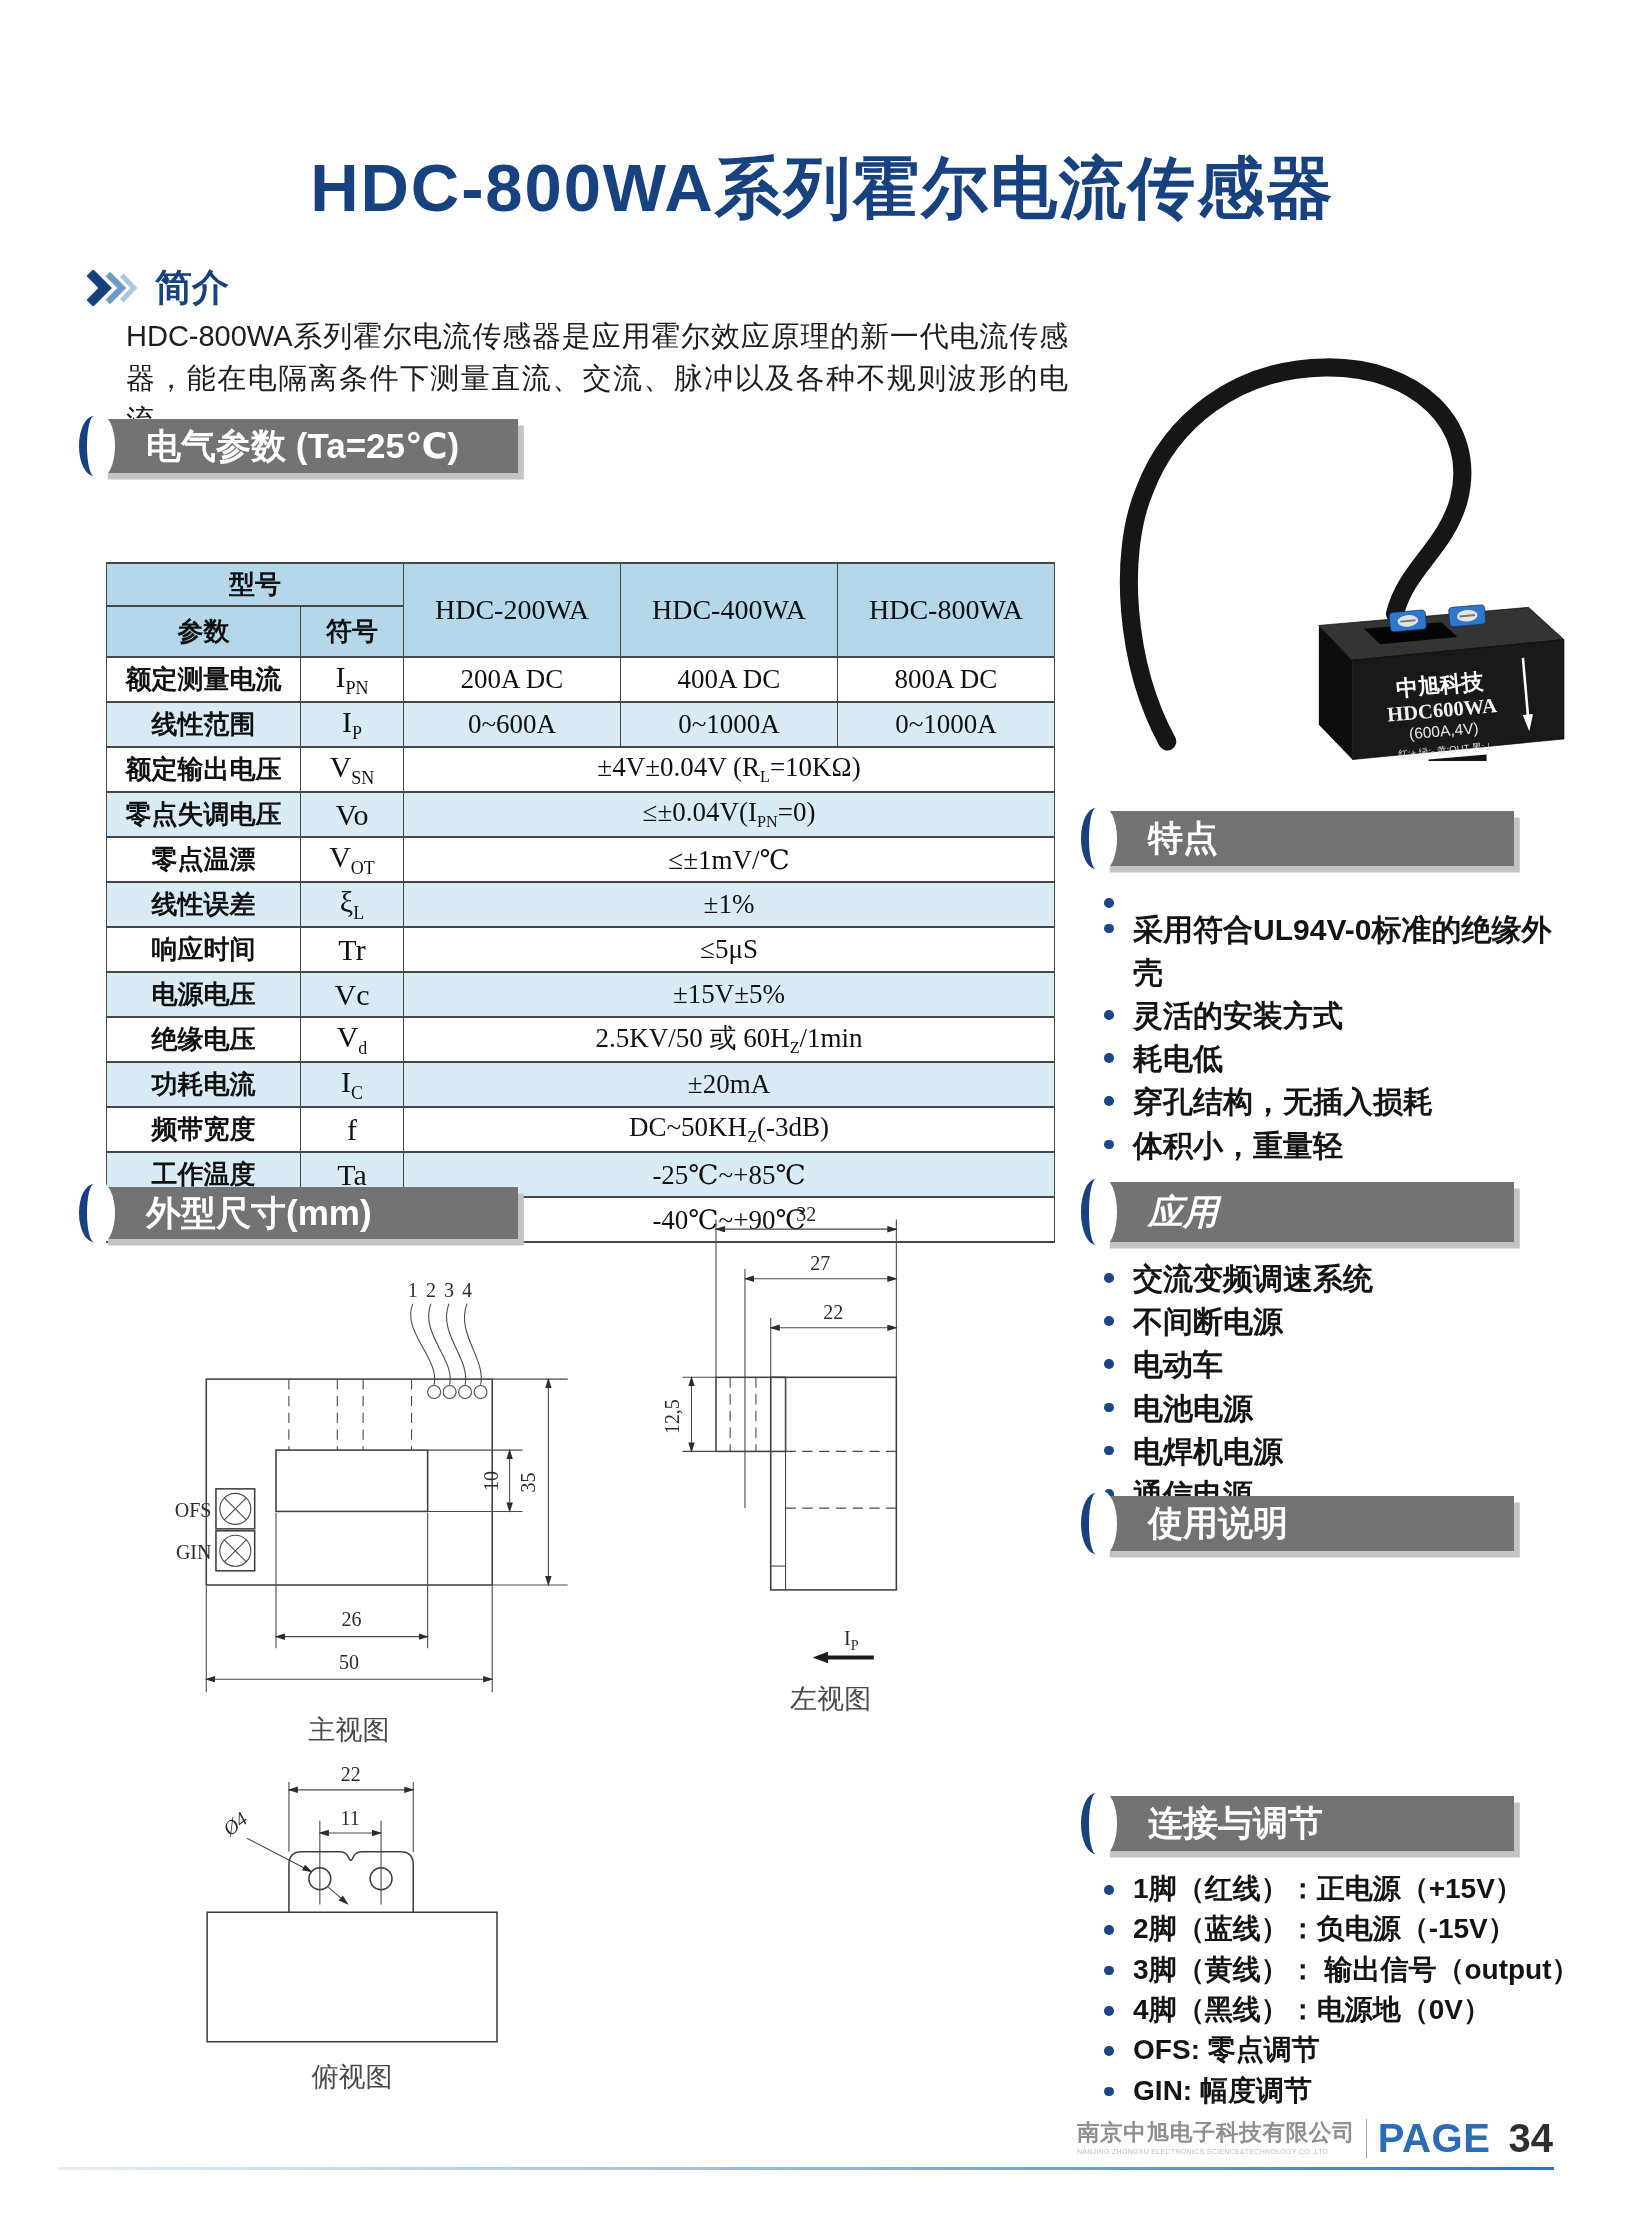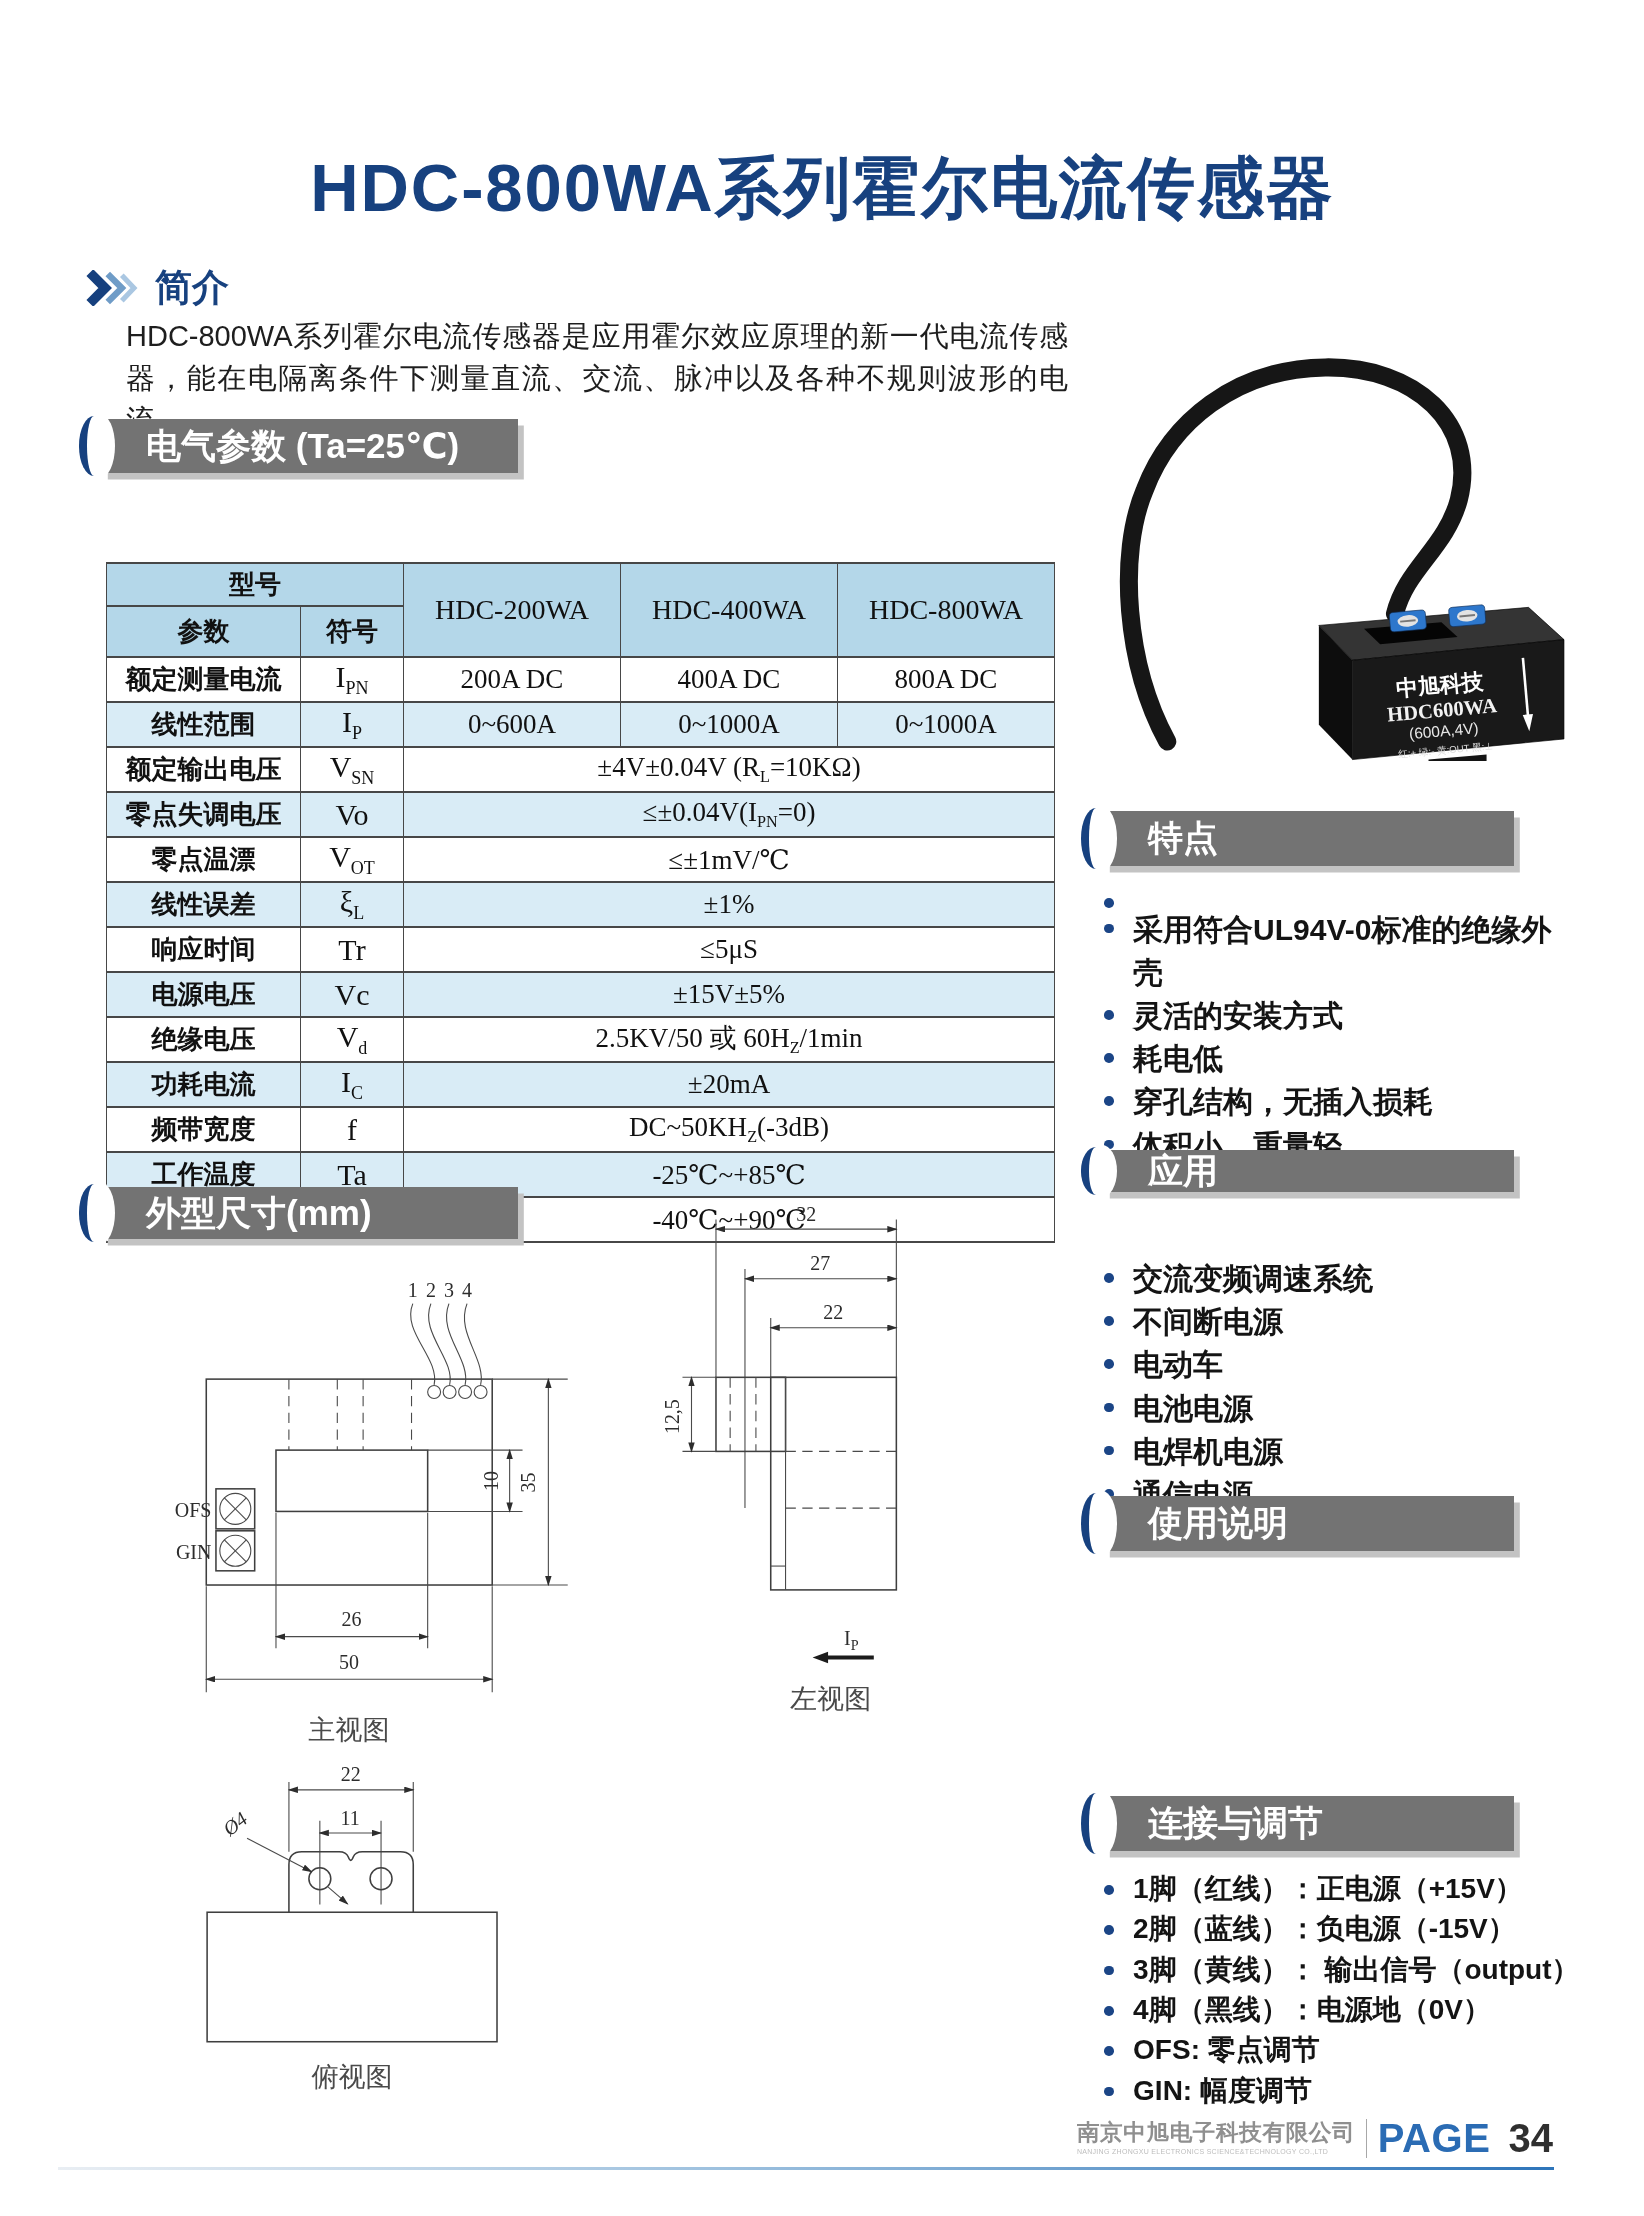--- a/index.html
+++ b/index.html
@@ -368,21 +368,21 @@
     <div class="bitem">
         <span class="dot"></span>
         <span class="btxt">穿孔结构，无插入损耗</span>
       </div>
     <div class="bitem">
         <span class="dot"></span>
         <span class="btxt">体积小，重量轻</span>
       </div>
   </div>
 
-  <div class="band" style="left:1104px;top:1150px;width:410px;height:42px;">
+  <div class="band" style="left:1104px;top:1182px;width:410px;height:60px;font-style:italic;">
     <span>应用</span>
   </div>
   <div class="rlist" style="top:1257px;">
     <div class="bitem">
         <span class="dot"></span>
         <span class="btxt">交流变频调速系统</span>
       </div>
     <div class="bitem">
         <span class="dot"></span>
         <span class="btxt">不间断电源</span>

